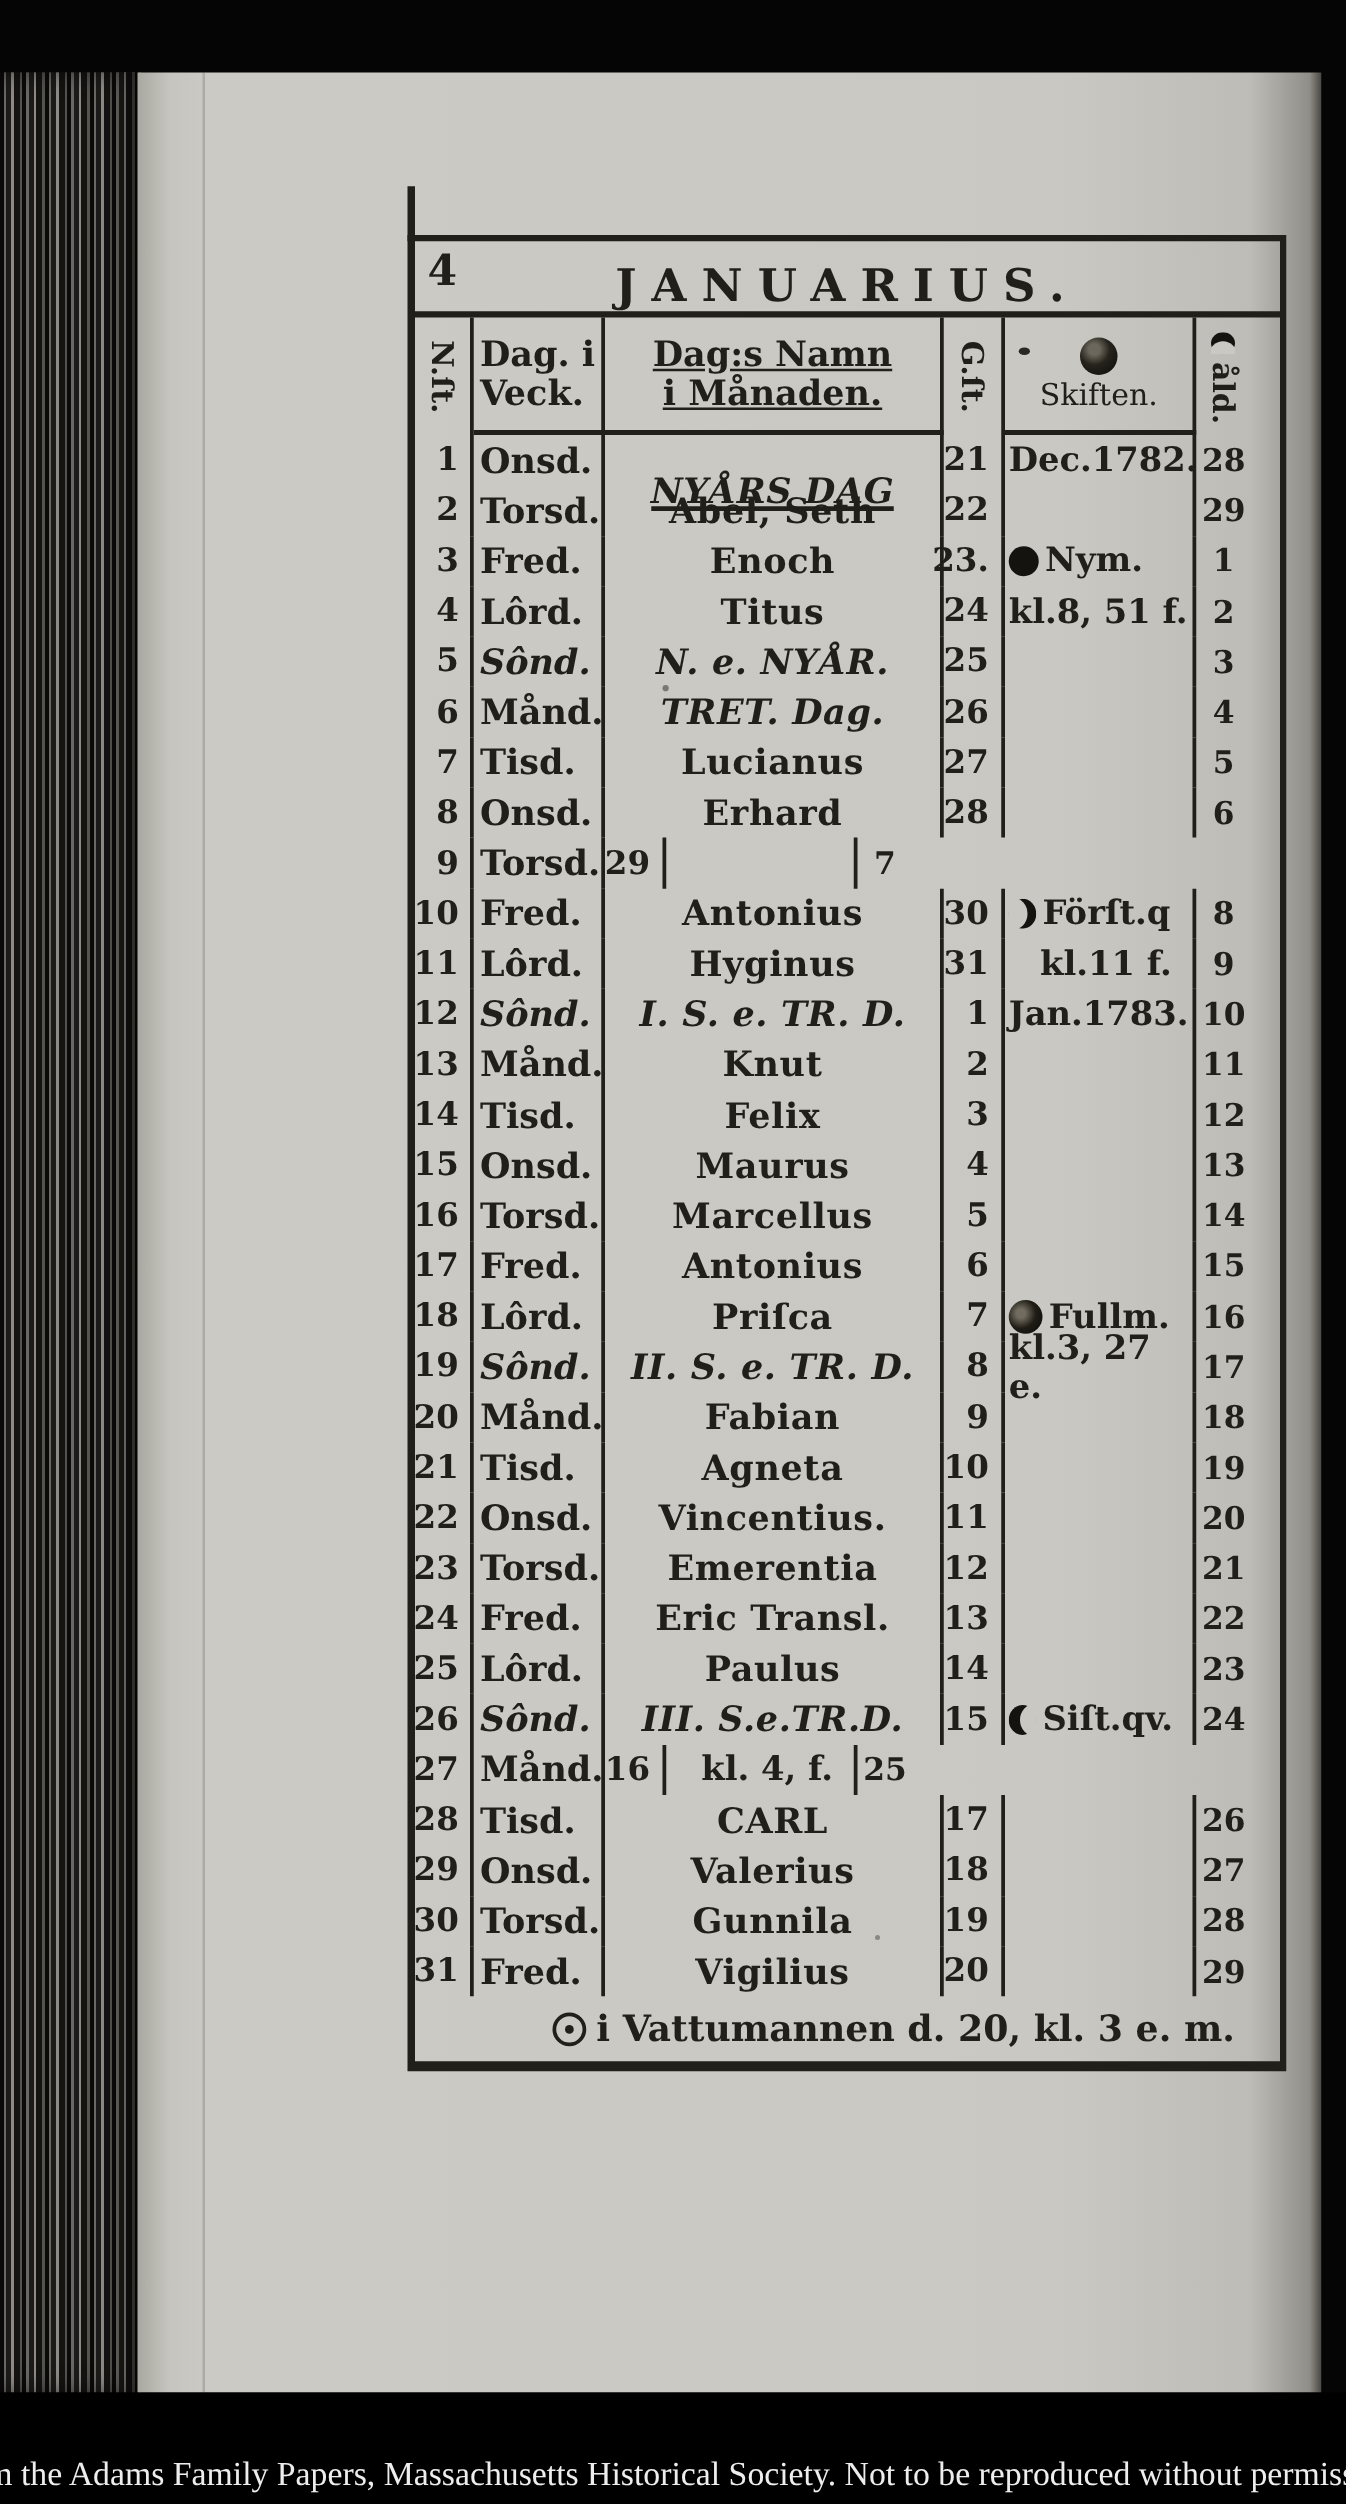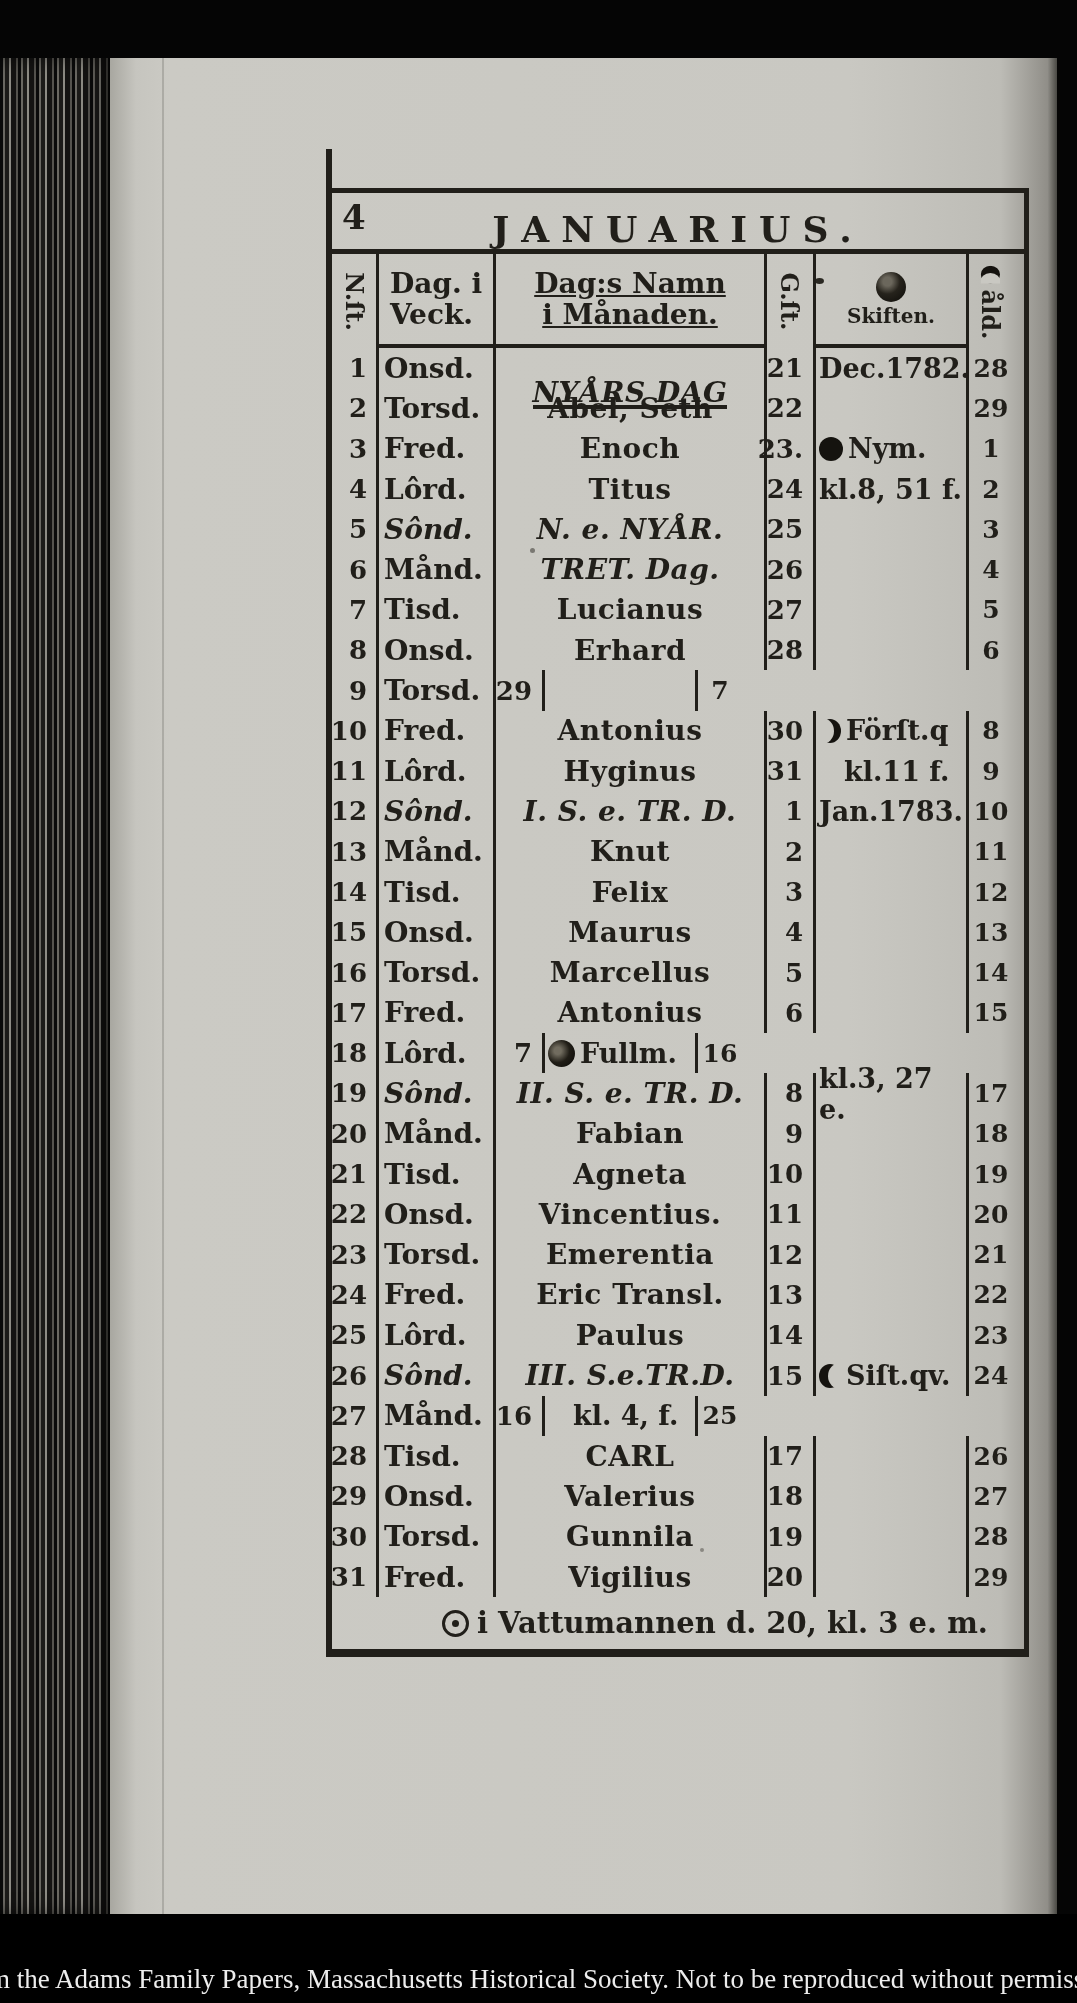--- a/index.html
+++ b/index.html
@@ -25,32 +25,32 @@
   .corner-stub{position:absolute;left:-6px;top:-44px;width:6px;height:44px;background:#211f1a;}
 
   .title-row{position:relative;height:56px;border-bottom:5px solid #211f1a;
     display:flex;align-items:center;justify-content:center;}
   .page-number{position:absolute;left:10px;top:4px;font-size:34px;font-weight:700;}
   .month-title{font-size:36px;font-weight:700;letter-spacing:12px;padding-top:2px;margin-top:14px;}
 
   .hdr{display:flex;height:94px;}
   .hdr .cell{box-sizing:border-box;display:flex;align-items:center;justify-content:center;}
   .c-day{width:47px;border-right:3px solid #211f1a;}
-  .c-week{width:117px;border-right:3px solid #211f1a;}
+  .c-week{width:105px;border-right:3px solid #211f1a;}
   .c-name{width:271px;border-right:3px solid #211f1a;}
   .c-gst{width:49px;border-right:3px solid #211f1a;}
   .c-ski{width:153px;border-right:3px solid #211f1a;}
   .c-age{width:44px;}
   .hdr .c-week,.hdr .c-name,.hdr .c-ski{border-bottom:4px solid #211f1a;}
   .hdr-2line{font-size:28px;font-weight:700;line-height:1.12;white-space:pre-line;text-align:left;}
   .hdr .c-name .hdr-2line{text-align:center;text-decoration:underline;}
   .rot{transform:rotate(90deg);white-space:nowrap;font-size:24px;font-weight:700;
     display:flex;align-items:center;gap:4px;}
   .ski-head{flex-direction:column;gap:2px;padding-top:2px;}
-  .ski-label{font-size:20px;font-weight:700;}
+  .ski-label{font-size:24px;font-weight:400;}
   .moon-dark{width:30px;height:30px;border-radius:50%;
     background:radial-gradient(circle at 38% 32%,#6b675c 0 16%,#26231c 45%,#0c0b08 100%);}
 
   .body-rows{display:flex;flex-direction:column;}
   .row{display:flex;height:40.3px;}
   .row .cell{box-sizing:border-box;display:flex;align-items:center;overflow:visible;}
   .row .c-day{justify-content:flex-end;padding-right:9px;font-size:26px;font-weight:700;}
   .row .c-week{padding-left:5px;font-size:28px;font-weight:700;}
   .row .c-name{justify-content:center;font-size:28px;font-weight:700;letter-spacing:.5px;}
   .row .c-gst{justify-content:flex-end;padding-right:10px;font-size:26px;font-weight:700;}
@@ -340,20 +340,23 @@
     <div class="cell c-gst">6</div>
     <div class="cell c-ski">
 
       <span></span>
     </div>
     <div class="cell c-age">15</div>
   </div>
           <div class="row">
     <div class="cell c-day">18</div>
     <div class="cell c-week">Lôrd.</div>
+    <div class="cell c-name">
+      <span>Priſca</span>
+    </div>
     <div class="cell c-gst">7</div>
     <div class="cell c-ski">
       <span class="phase phase-full"></span>
       <span>Fullm.</span>
     </div>
     <div class="cell c-age">16</div>
   </div>
           <div class="row sunday">
     <div class="cell c-day">19</div>
     <div class="cell c-week">Sônd.</div>

